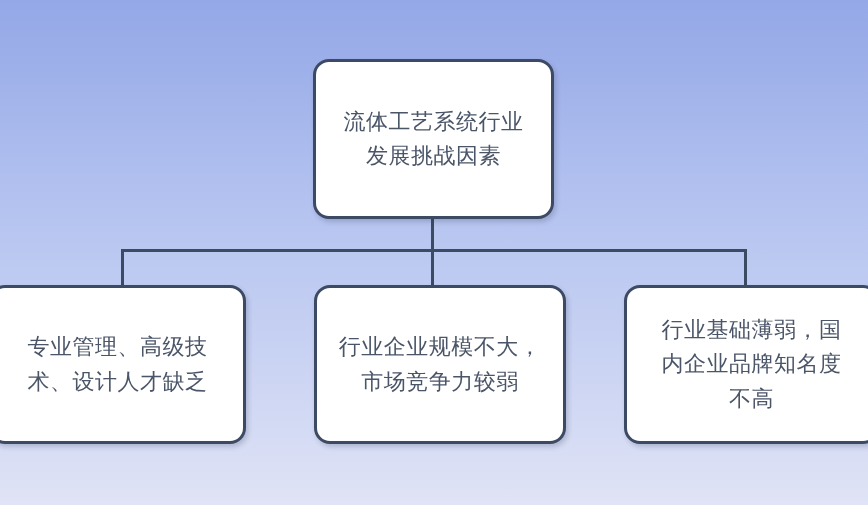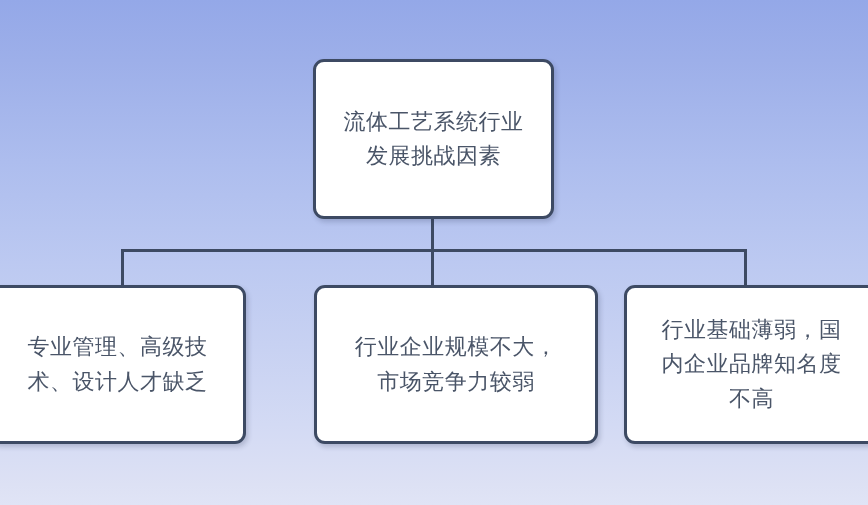--- a/index.html
+++ b/index.html
@@ -71,21 +71,21 @@
     width: 3px;
     height: 38px;
   }
 
   
   .node {
     position: absolute;
     box-sizing: border-box;
     background: #ffffff;
     border: 3px solid #3d4a63;
-    border-radius: 11px;
+    border-radius: 16px;
     display: flex;
     align-items: center;
     justify-content: center;
     box-shadow: 2px 3px 5px rgba(40, 50, 80, 0.22);
   }
 
   .node-text {
     display: block;
     width: 100%;
     text-align: center;
@@ -108,21 +108,21 @@
   #node-child-1 {
     left: -11px;
     top: 285px;
     width: 257px;
     height: 159px;
   }
 
   #node-child-2 {
     left: 314px;
     top: 285px;
-    width: 284px;
+    width: 252px;
     height: 159px;
   }
 
   #node-child-3 {
     left: 624px;
     top: 285px;
     width: 255px;
     height: 159px;
   }
 </style>

